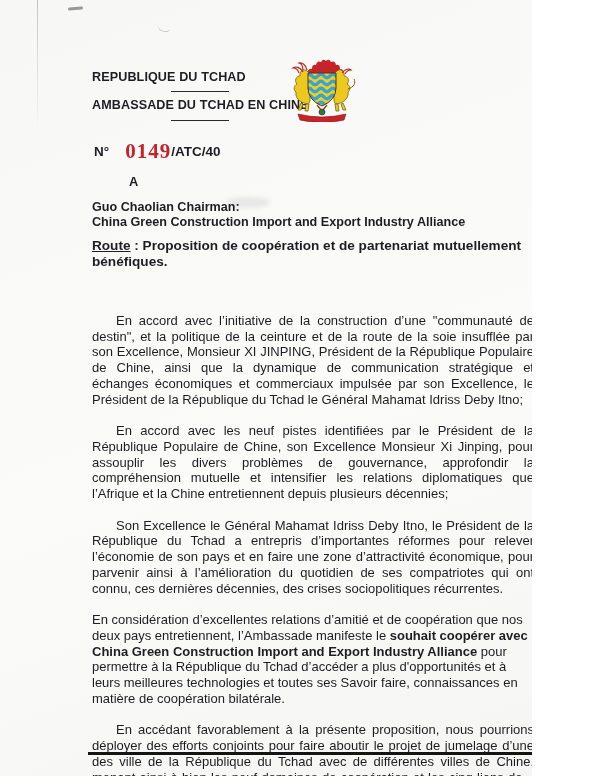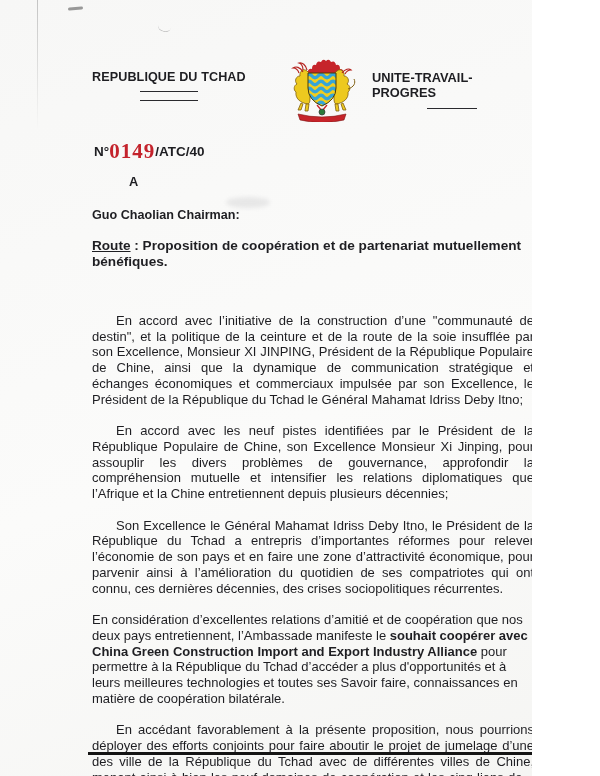--- a/index.html
+++ b/index.html
@@ -18,21 +18,21 @@
   .hdr-right { position:absolute; left:372px; top:70px; font-weight:bold; font-size:12.8px; }
   .hdr-right .rule { width:50px; border-top:1.6px solid #2a2a2e; margin:8px auto 0; }
   .emblem { position:absolute; left:286px; top:58px; }
 
   
   .ref { position:absolute; left:94px; top:139px; font-weight:bold; font-size:13.5px; }
   .ref .num { font-family:"Liberation Serif", serif; font-size:21px; font-weight:bold; letter-spacing:1px; vertical-align:-2px; }
   .date { position:absolute; left:373px; top:141px; font-weight:bold; font-size:13.6px; }
 
   .salutation { position:absolute; left:129px; top:174px; font-weight:bold; font-size:12.8px; }
-  .addressee { position:absolute; left:92px; top:200px; font-weight:bold; font-size:12.6px; line-height:14.8px; width:460px;margin-top:8px; }
+  .addressee { position:absolute; left:92px; top:200px; font-weight:bold; font-size:12.6px; line-height:14.8px; width:460px; }
 
   .subject { position:absolute; left:92px; top:238px; width:442px; font-weight:bold; font-size:13.6px; line-height:16px; }
   .subject .label { text-decoration:underline; }
 
   
   .body { position:absolute; left:92px; top:297px; width:442px; font-size:13px; line-height:15.7px; }
   .para { margin:16px 0 8px 0; text-align:justify; }
   .para.indent { text-indent:24px; }
   .para.left { text-align:left; }
   .para .b { font-weight:bold;text-align:center; }
@@ -53,20 +53,21 @@
 <div class="page">
 
   <div class="artifact-edge"></div>
   <div class="artifact-mark1"></div>
   <div class="artifact-mark2"></div>
   <div class="artifact-smudge"></div>
 
   <div class="hdr-left">
     <div>REPUBLIQUE DU TCHAD</div>
     <div class="rule1"></div>
+    <div>AMBASSADE DU TCHAD EN CHINE</div>
     <div class="rule2"></div>
   </div>
 
   <div class="emblem">
     <svg width="72" height="64" viewBox="0 0 72 64" aria-hidden="true">
 
       <path fill="#c6242a" d="M21,16 q1,-6 5,-5 q0,-5 4,-4 q1,-5 5,-3 q2,-4 5,-1 q3,-3 5,1 q4,-2 5,3 q4,-1 4,4 q4,0 4,5 z"></path>
 
       <g>
         <path fill="#edc91f" stroke="#806012" stroke-width="0.8" d="M22,46 C14,45 9,40 10,34 C7,32 8,27 11,26 C8,23 10,18 14,18 C13,13 18,10 21,13 C24,15 25,19 24,23 L24,41 C24,44 23,46 22,46 Z"></path>
@@ -96,32 +97,29 @@
       </g>
       <path d="M22,15 h28 v15 q0,12 -14,18 q-14,-6 -14,-18 z" fill="none" stroke="#4a3a08" stroke-width="1"></path>
 
       <path d="M31,47 l5,6 M41,47 l-5,6" stroke="#c6242a" stroke-width="1.3" fill="none"></path>
       <circle cx="36" cy="54" r="3" fill="#2a7a3a" stroke="#333" stroke-width="0.7"></circle>
 
       <path fill="#c6242a" stroke="#7d1514" stroke-width="0.6" d="M12,56 q24,6 48,0 l-2,6 q-22,5 -44,0 z"></path>
     </svg>
   </div>
 
-  <div class="hdr-right">
-    <div>UNITE-TRAVAIL- PROGRES</div>
-    <div class="rule"></div>
-  </div>
 
-  <div class="ref"><span>N°</span><span class="num" style="color: rgb(196, 35, 44);">0149</span><span>/ATC/40</span></div>
+  <div class="ref"><span>N°</span><span class="num" style="color: rgb(196, 35, 44); margin-left: 16px;">0149</span><span>/ATC/40</span></div>
 
 
   <div class="salutation">A</div>
 
   <div class="addressee">
     <div>Guo Chaolian Chairman:</div>
+    <div>China Green Construction Import and Export Industry Alliance</div>
   </div>
 
   <div class="subject"><span class="label">Route</span><span> : </span><span>Proposition de coopération et de partenariat mutuellement bénéfiques.</span></div>
 
   <div class="body">
       <p class="para indent"><span>En accord avec l’initiative de la construction d’une "communauté de destin", et la politique de la ceinture et de la route de la soie insufflée par son Excellence, Monsieur XI JINPING, Président de la République Populaire de Chine, ainsi que la dynamique de communication stratégique et échanges économiques et commerciaux impulsée par son Excellence, le Président de la République du Tchad le Général Mahamat Idriss Deby Itno;</span></p>
       <p class="para indent"><span>En accord avec les neuf pistes identifiées par le Président de la République Populaire de Chine, son Excellence Monsieur Xi Jinping, pour assouplir les divers problèmes de gouvernance, approfondir la compréhension mutuelle et intensifier les relations diplomatiques que l’Afrique et la Chine entretiennent depuis plusieurs décennies;</span></p>
       <p class="para indent"><span>Son Excellence le Général Mahamat Idriss Deby Itno, le Président de la République du Tchad a entrepris d’importantes réformes pour relever l’économie de son pays et en faire une zone d’attractivité économique, pour parvenir ainsi à l’amélioration du quotidien de ses compatriotes qui ont connu, ces dernières décennies, des crises sociopolitiques récurrentes.</span></p>
       <p class="para left"><span>En considération d’excellentes relations d’amitié et de coopération que nos deux pays entretiennent, l’Ambassade manifeste le </span><span class="b">souhait coopérer avec  China Green Construction Import and Export Industry Alliance</span><span> pour permettre à la République du Tchad d’accéder a plus d'opportunités et à leurs meilleures technologies et toutes ses Savoir faire, connaissances en matière de coopération bilatérale.</span></p>
       <p class="para indent"><span>En accédant favorablement à la présente proposition, nous pourrions déployer des efforts conjoints pour faire aboutir le projet de jumelage d’une des ville de la République du Tchad avec de différentes villes de Chine, menant ainsi à bien les neuf domaines de coopération et les cinq liens de « la Ceinture et la Route » initiés par son Excellence Monsieur Xi Jinping, Président de la République Populaire de Chine, à</span></p>

